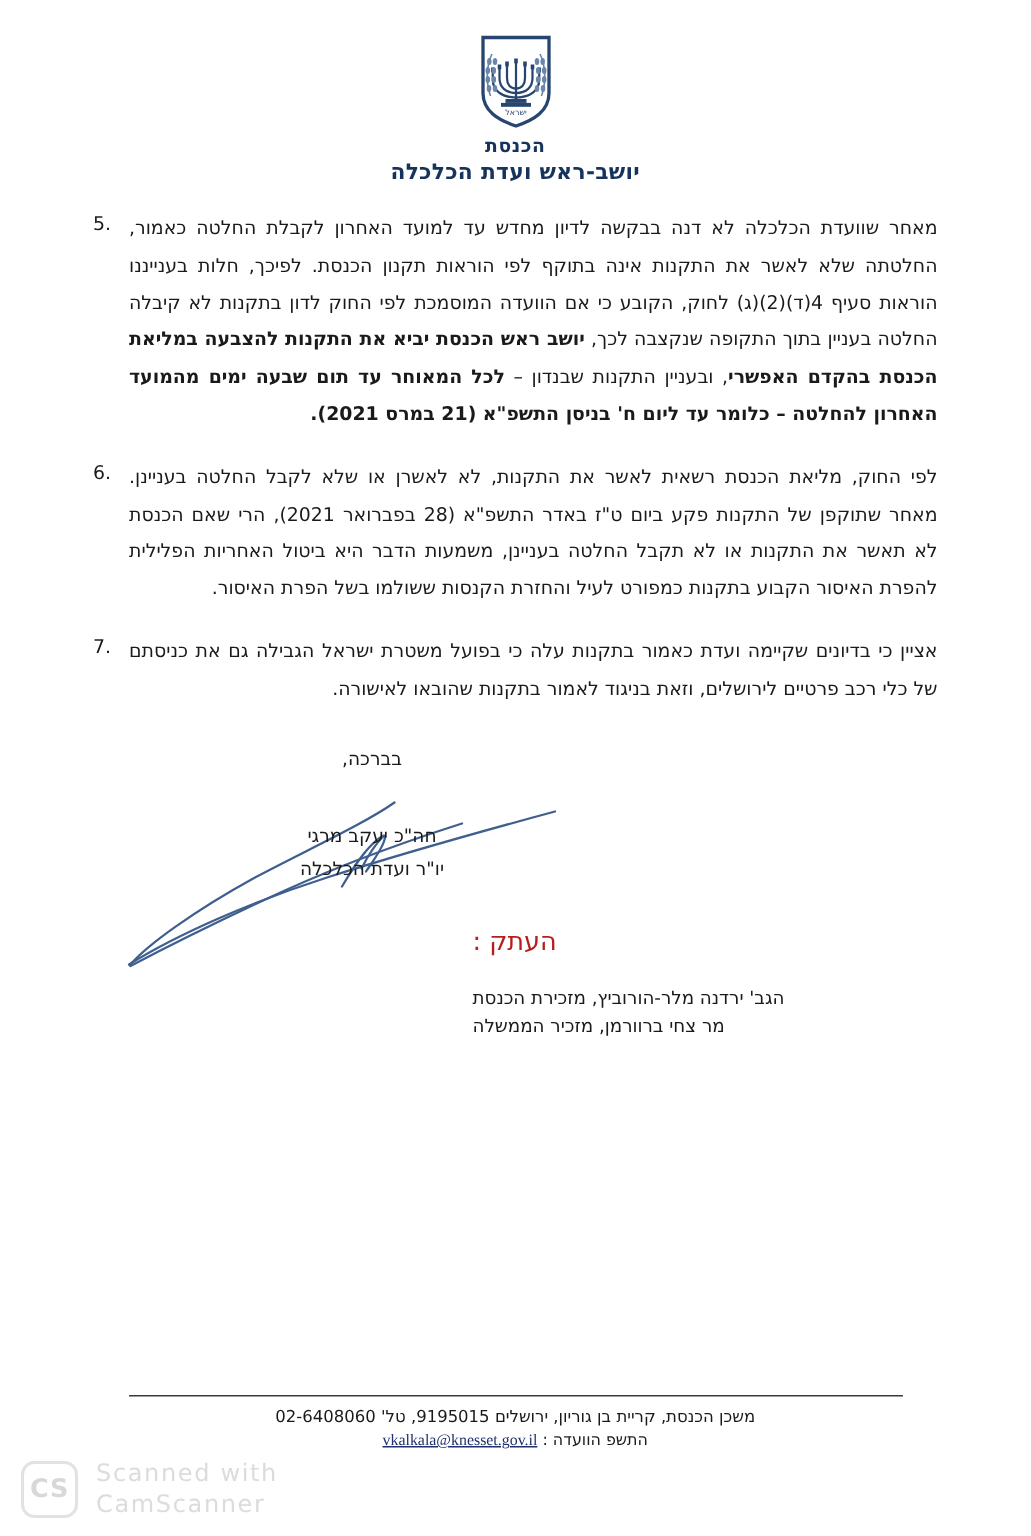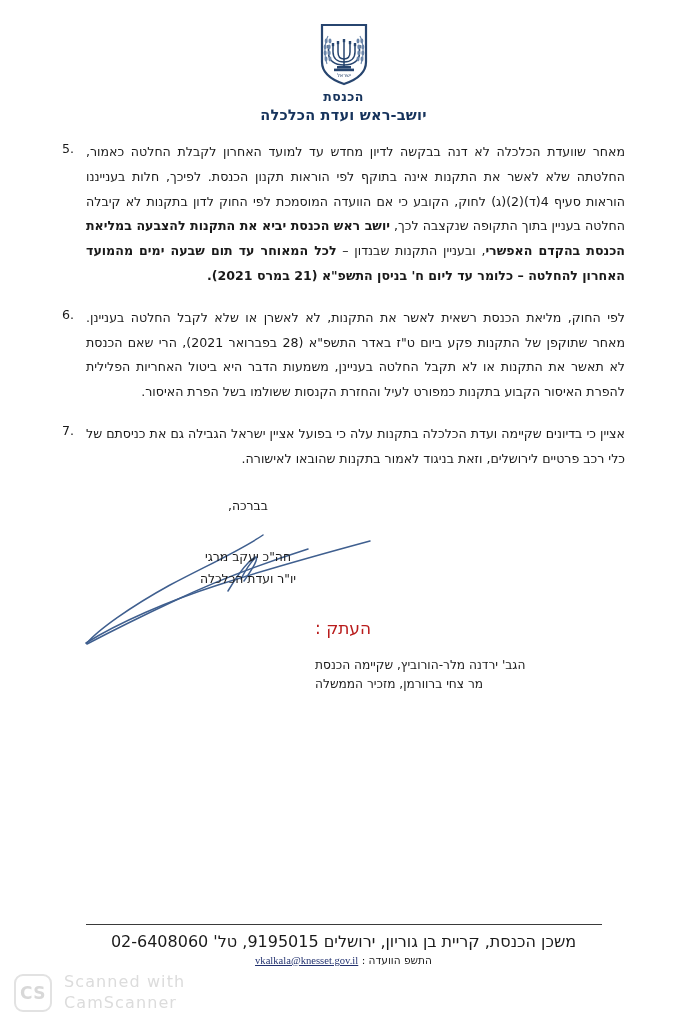--- a/index.html
+++ b/index.html
@@ -145,21 +145,21 @@
     width: 687px;
     text-align: center;
   }
   .footer-rule {
     width: 516px;
     height: 1px;
     background: #3a3a3a;
     margin: 0 auto 7px auto;
   }
   .footer-address {
-    font-size: 16px;
+    font-size: 11px;
     color: #1a1a1a;
     direction: rtl;
     margin-bottom: 3px;
   }
   .footer-mail-row {
     font-size: 10.6px;
     color: #1a1a1a;
     direction: rtl;
   }
   .footer-mail-label {
@@ -265,21 +265,21 @@
   <div class="body-block" id="clauses-host">
       <div class="clause">
         <div class="clause-text"><span>מאחר שוועדת הכלכלה לא דנה בבקשה לדיון מחדש עד למועד האחרון לקבלת החלטה כאמור, החלטתה שלא לאשר את התקנות אינה בתוקף לפי הוראות תקנון הכנסת. לפיכך, חלות בענייננו הוראות סעיף 4(ד)(2)(ג) לחוק, הקובע כי אם הוועדה המוסמכת לפי החוק לדון בתקנות לא קיבלה החלטה בעניין בתוך התקופה שנקצבה לכך, </span><b>יושב ראש הכנסת יביא את התקנות להצבעה במליאת הכנסת בהקדם האפשרי</b><span>, ובעניין התקנות שבנדון – </span><b>לכל המאוחר עד תום שבעה ימים מהמועד האחרון להחלטה – כלומר עד ליום ח' בניסן התשפ"א (21 במרס 2021).</b></div>
         <div class="clause-num">.5</div>
       </div>
       <div class="clause">
         <div class="clause-text"><span>לפי החוק, מליאת הכנסת רשאית לאשר את התקנות, לא לאשרן או שלא לקבל החלטה בעניינן. מאחר שתוקפן של התקנות פקע ביום ט"ז באדר התשפ"א (28 בפברואר 2021), הרי שאם הכנסת לא תאשר את התקנות או לא תקבל החלטה בעניינן, משמעות הדבר היא ביטול האחריות הפלילית להפרת האיסור הקבוע בתקנות כמפורט לעיל והחזרת הקנסות ששולמו בשל הפרת האיסור.</span></div>
         <div class="clause-num">.6</div>
       </div>
       <div class="clause">
-        <div class="clause-text"><span>אציין כי בדיונים שקיימה ועדת הכלכלה בתקנות עלה כי בפועל אציין ישראל הגבילה גם את כניסתם של כלי רכב פרטיים לירושלים, וזאת בניגוד לאמור בתקנות שהובאו לאישורה.</span></div>
+        <div class="clause-text"><span>אציין כי בדיונים שקיימה ועדת כאמור בתקנות עלה כי בפועל משטרת ישראל הגבילה גם את כניסתם של כלי רכב פרטיים לירושלים, וזאת בניגוד לאמור בתקנות שהובאו לאישורה.</span></div>
         <div class="clause-num">.7</div>
       </div>
     </div>
 
   <svg class="signature-ink" viewBox="0 0 310 145">
     <g fill="none" stroke="#3f5f8f" stroke-width="1.5" stroke-linecap="round">
       <path d="M8 138 C40 118 90 96 140 80 C190 64 240 50 292 36"></path>
       <path d="M9 139 C30 128 62 112 96 96 C140 75 186 58 230 44"></path>
       <path d="M8.5 138.5 C20 125 52 102 92 80 C130 60 165 44 185 30"></path>
       <path d="M150 86 C156 76 162 66 170 58 C176 52 180 50 178 56 C176 62 170 70 166 76"></path>
@@ -289,21 +289,21 @@
 
   <div class="sig-block">
     <div class="sig-greeting">בברכה,</div>
     <div class="sig-name">חה"כ יעקב מרגי</div>
     <div class="sig-title">יו"ר ועדת הכלכלה</div>
   </div>
 
   <div class="cc-block">
     <div class="cc-label">העתק :</div>
     <div id="cc-host">
-        <div class="cc-line">הגב' ירדנה מלר-הורוביץ, שקיימה הכנסת</div>
+        <div class="cc-line">הגב' ירדנה מלר-הורוביץ, מזכירת הכנסת</div>
         <div class="cc-line">מר צחי ברוורמן, מזכיר הממשלה</div>
       </div>
   </div>
 
   <div class="footer">
     <div class="footer-rule"></div>
     <div class="footer-address">משכן הכנסת, קריית בן גוריון, ירושלים 9195015, טל' 02-6408060</div>
     <div class="footer-mail-row">
       <span class="footer-mail-label">התשפ הוועדה :</span>
       <span class="footer-mail-link">vkalkala@knesset.gov.il</span>

